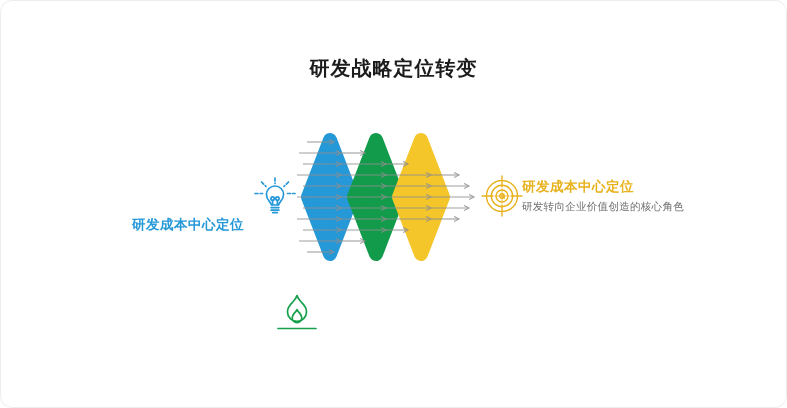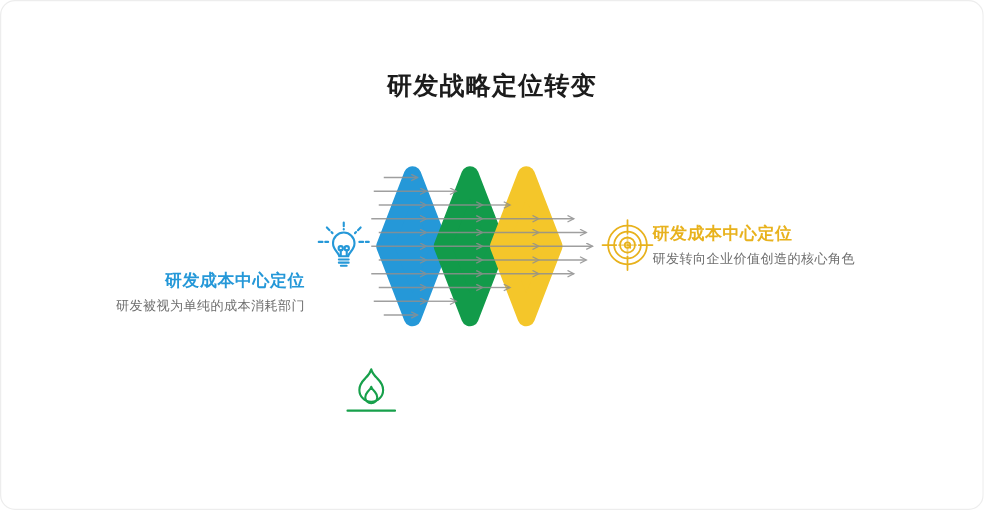--- a/index.html
+++ b/index.html
@@ -67,21 +67,20 @@
         <line x1="48" y1="105" x2="93" y2="105" stroke="#8f8f8f" stroke-width="1.1" marker-end="url(#ah)"></line>
         <line x1="93" y1="105" x2="115" y2="105" stroke="#8f8f8f" stroke-width="1.1" marker-end="url(#ah)"></line>
         <line x1="6" y1="116" x2="48" y2="116" stroke="#8f8f8f" stroke-width="1.1" marker-end="url(#ah)"></line>
         <line x1="48" y1="116" x2="72" y2="116" stroke="#8f8f8f" stroke-width="1.1" marker-end="url(#ah)"></line>
         <line x1="14" y1="127" x2="41" y2="127" stroke="#8f8f8f" stroke-width="1.1" marker-end="url(#ah)"></line>
       </g>
   </svg>
 
   <div class="feature feature-left">
     <div class="ftitle" style="color: rgb(37, 152, 216); margin-top: 38px;">研发成本中心定位</div>
-    <div class="fsub">研发被视为单纯的成本消耗部门</div>
   </div>
   <svg class="icon-box icon-lightbulb" width="44" height="44" viewBox="0 0 44 44" fill="none" stroke-width="1.7" stroke-linecap="round" stroke="#2598d8">
     <line x1="22" y1="2" x2="22" y2="7.5" stroke-dasharray="3 2.2"></line>
     <line x1="8.5" y1="6" x2="13" y2="10.5" stroke-dasharray="3 2.2"></line>
     <line x1="35.5" y1="6" x2="31" y2="10.5" stroke-dasharray="3 2.2"></line>
     <line x1="2" y1="17.5" x2="9.5" y2="17.5" stroke-dasharray="3 2.2"></line>
     <line x1="34.5" y1="17.5" x2="42" y2="17.5" stroke-dasharray="3 2.2"></line>
     <path d="M22,10 a8.6,8.6 0 0 1 8.6,8.6 c0,3.2 -1.6,5.2 -3.1,7 c-0.9,1 -1.6,2.1 -1.9,3.4 l-7.2,0 c-0.3,-1.3 -1,-2.4 -1.9,-3.4 c-1.5,-1.8 -3.1,-3.8 -3.1,-7 A8.6,8.6 0 0 1 22,10 z"></path>
     <circle cx="19.6" cy="22.6" r="1.7"></circle>
     <circle cx="24.4" cy="22.6" r="1.7"></circle>

